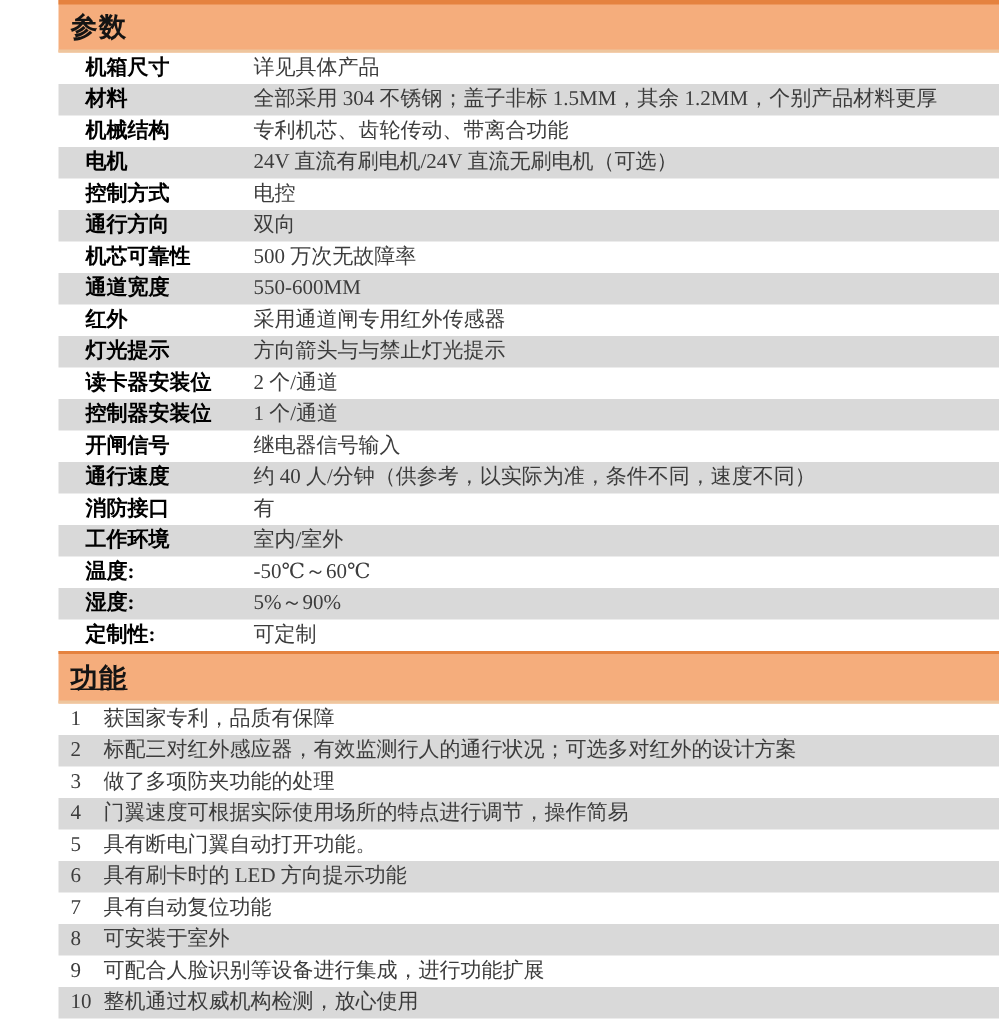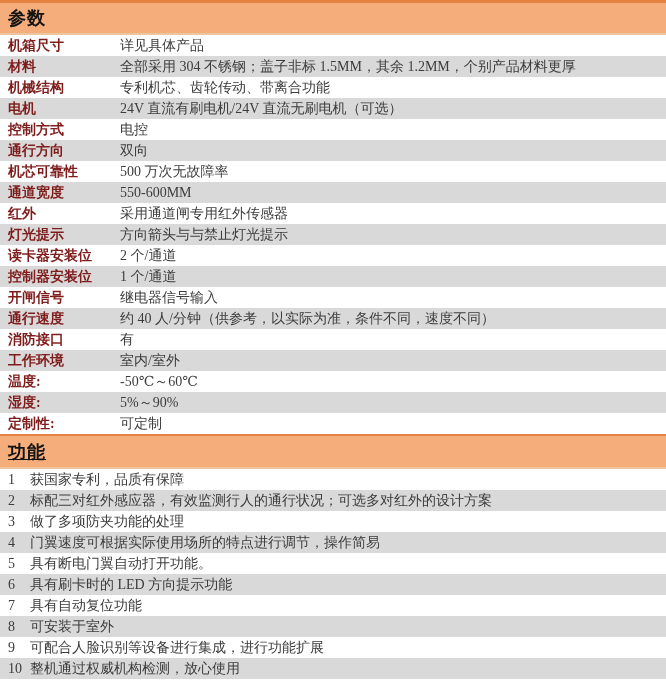--- a/index.html
+++ b/index.html
@@ -6,20 +6,21 @@
   html, body { margin: 0; padding: 0; background: #ffffff; }
   body {
     font-family: "Liberation Serif", "DejaVu Serif", serif;
     width: 666px;
   }
   .page {
     width: 666px;
     height: 688px;
     background: #ffffff;
     overflow: hidden;
+    padding-left: 39px;
   }
   .sec-header {
     height: 35px;
     background: #f5ad7c;
     border-top: 3px solid #e5823f;
     border-bottom: 2px solid #eec69e;
     display: flex;
     align-items: center;
     padding-left: 8px;
     font-size: 18px;
@@ -37,21 +38,22 @@
     color: #3c3c3c;
     line-height: 21px;
     white-space: nowrap;
   }
   .prow:nth-child(even), .frow:nth-child(even) { background: #d9d9d9; }
   .plabel {
     width: 120px;
     flex-shrink: 0;
     padding-left: 8px;
     font-weight: bold;
-    color: #7f1d1d;
+    color: #000000;
+    margin-left: 10px;
   }
   .pvalue { flex: 1; overflow: hidden; }
   .fnum {
     width: 30px;
     flex-shrink: 0;
     padding-left: 8px;
   }
   .ftext { flex: 1; overflow: hidden; }
 </style>
 </head>

